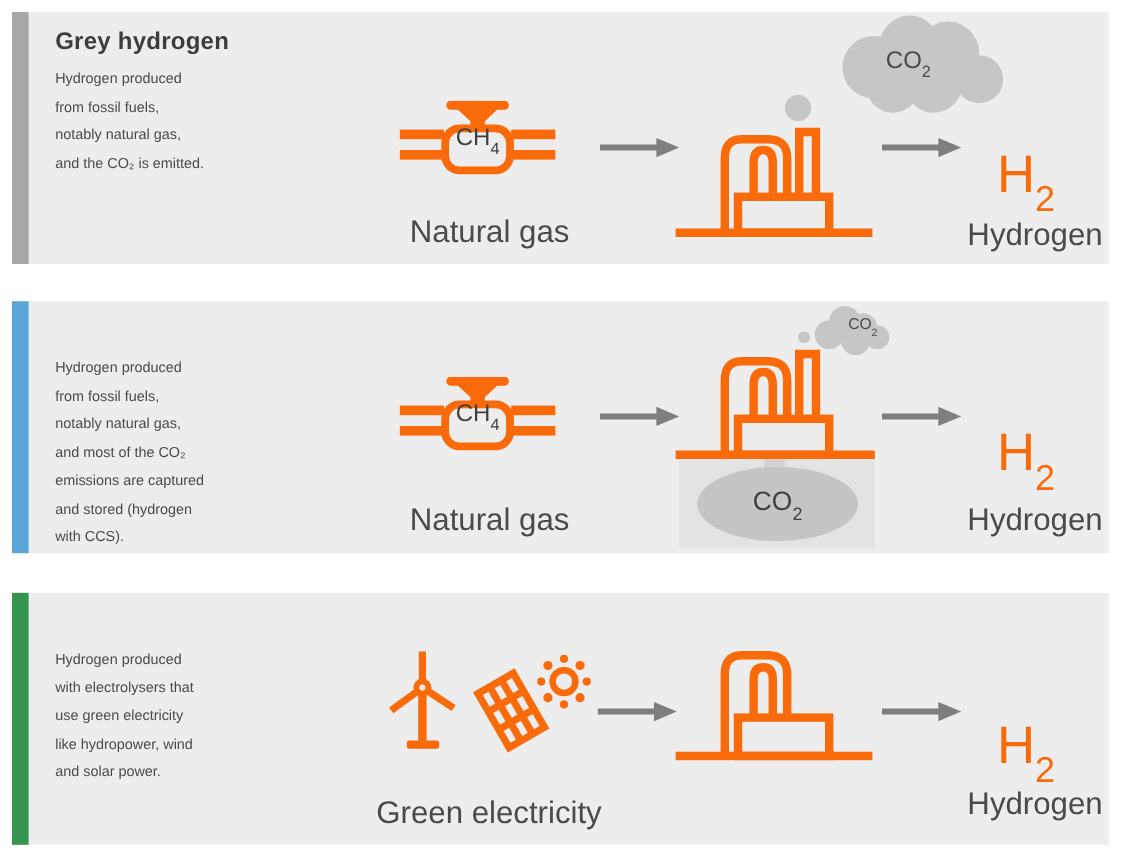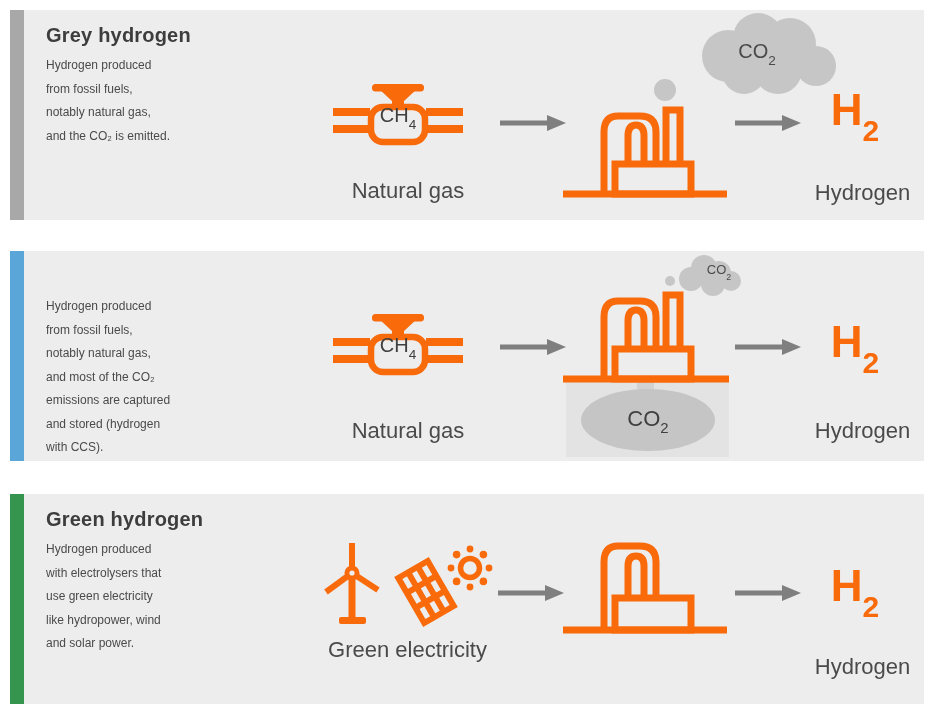--- a/index.html
+++ b/index.html
@@ -10,32 +10,32 @@
   }
   *{margin:0;padding:0;box-sizing:border-box;}
   html,body{background:#ffffff;}
   body{font-family:"Liberation Sans","DejaVu Sans",sans-serif;}
   #stage{position:relative;width:934px;height:718px;background:#ffffff;overflow:hidden;}
   .panel{position:absolute;left:10px;width:914px;height:210px;}
   .accent-bar{position:absolute;left:0;top:0;width:14px;height:210px;}
   .panel-bg{position:absolute;left:14px;top:0;width:900px;height:210px;background:var(--panel-bg);}
   .panel-title{position:absolute;left:36px;top:14px;font-size:20px;font-weight:bold;color:var(--title-text);letter-spacing:.2px;}
   .panel-desc{position:absolute;left:36px;top:44px;font-size:12px;line-height:23.5px;color:var(--body-text);white-space:pre-line;}
-  .icon-label{position:absolute;font-size:22px;color:var(--body-text);text-align:center;}
+  .icon-label{position:absolute;font-size:26px;color:var(--body-text);text-align:center;}
   .abs{position:absolute;}
   svg{display:block;}
   .orange-icon{color:var(--orange);}
   .grey-icon{color:var(--cloud);}
   .arrow-icon{color:var(--arrow);}
   .formula{font-weight:normal;color:var(--formula-dark);}
   .formula sub{font-size:68%;position:relative;top:2px;}
   .valve-text{width:60px;height:42px;display:flex;justify-content:center;font-size:20px;}
   .cloud-text{text-align:center;font-size:20px;color:#4A4A4A;}
   .cloud-text-small{text-align:center;font-size:13px;color:#4A4A4A;}
-  .h2-big{width:70px;text-align:center;font-size:44px;font-weight:bold;color:var(--orange);line-height:1;}
+  .h2-big{width:70px;text-align:center;font-size:44px;font-weight:normal;color:var(--orange);line-height:1;margin-top:36px;}
   .h2-big sub{font-size:30px;position:relative;top:6px;}
   .storage-rect{background:var(--storage-rect);}
   .storage-pipe{background:var(--storage-pipe);}
   .storage-blob{background:var(--storage-blob);border-radius:50%;display:flex;align-items:center;justify-content:center;
                 font-size:22px;color:#404040;}
 </style>
 </head>
 <body>
 
 <div id="stage">
@@ -167,21 +167,20 @@
 
     <div class="abs h2-big" style="left:810px;top:69px">
       <span>H</span><sub>2</sub>
     </div>
     <div class="icon-label" style="left:785px;top:167px;width:135px">Hydrogen</div>
   </section>
 
   <section class="panel" style="top:494px">
     <div class="accent-bar" style="background-color: rgb(53, 149, 79);"></div>
     <div class="panel-bg"></div>
-    <h2 class="panel-title">Green hydrogen</h2>
     <p class="panel-desc">Hydrogen produced
 with electrolysers that
 use green electricity
 like hydropower, wind
 and solar power.</p>
 
     <svg class="abs orange-icon" style="left:308px;top:42px" width="70" height="92" viewBox="0 0 70 92">
       <line x1="34" y1="37" x2="34" y2="84" stroke="currentColor" stroke-width="7"></line>
       <rect x="21" y="81" width="27" height="7" rx="2" fill="currentColor"></rect>
       <line x1="34" y1="37" x2="34" y2="7" stroke="currentColor" stroke-width="6"></line>
@@ -205,21 +204,21 @@
       <circle cx="26" cy="26" r="9.5" fill="none" stroke="currentColor" stroke-width="5.5"></circle>
       <circle cx="26" cy="7" r="3.4" fill="currentColor"></circle>
       <circle cx="39.4" cy="12.6" r="3.8" fill="currentColor"></circle>
       <circle cx="45" cy="26" r="3.4" fill="currentColor"></circle>
       <circle cx="39.4" cy="39.4" r="3.8" fill="currentColor"></circle>
       <circle cx="26" cy="45" r="3.4" fill="currentColor"></circle>
       <circle cx="12.6" cy="39.4" r="3.8" fill="currentColor"></circle>
       <circle cx="7" cy="26" r="3.4" fill="currentColor"></circle>
       <circle cx="12.6" cy="12.6" r="3.8" fill="currentColor"></circle>
     </svg>
-    <div class="icon-label" style="left:300px;top:143px;width:195px">Green electricity</div>
+    <div class="icon-label" style="left:300px;top:168px;width:195px">Green electricity</div>
 
     <svg class="abs arrow-icon" style="left:488px;top:90px" width="66" height="18" viewBox="0 0 66 18">
       <line x1="0" y1="9" x2="50" y2="9" stroke="currentColor" stroke-width="5"></line>
       <polygon points="47,1 66,9 47,17" fill="currentColor"></polygon>
     </svg>
 
     <svg class="abs orange-icon" style="left:550px;top:42px" width="170" height="98" viewBox="0 0 170 98">
       <path d="M44,94 V26 Q44,10 58,10 H80 Q96,10 96,26 V62" fill="none" stroke="currentColor" stroke-width="7"></path>
       <path d="M68,62 V30 Q68,20 76,20 Q84,20 84,30 V62" fill="none" stroke="currentColor" stroke-width="7"></path>
       <rect x="55" y="62" width="76" height="32" fill="var(--panel-bg)" stroke="currentColor" stroke-width="7"></rect>

